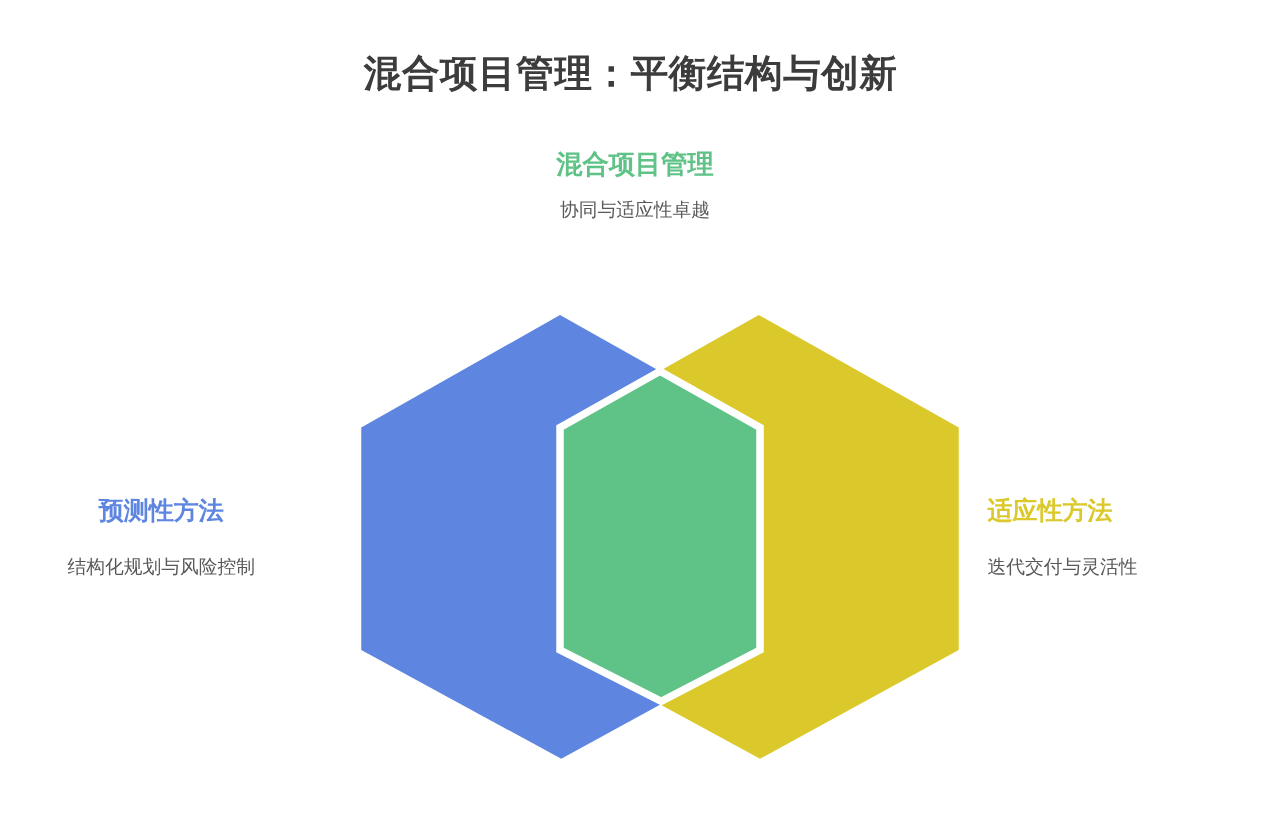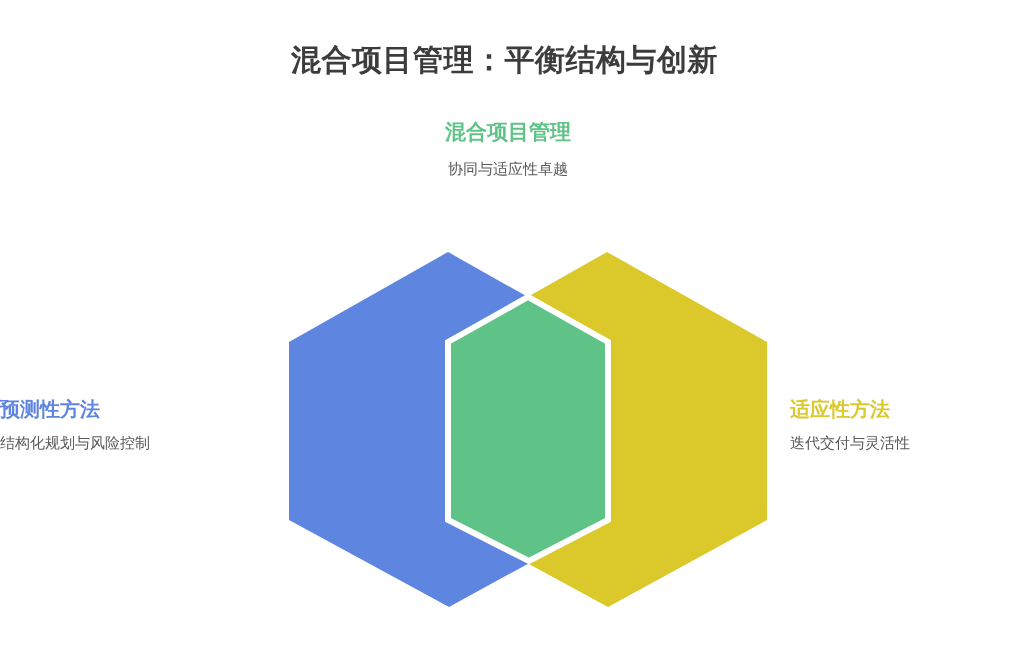--- a/index.html
+++ b/index.html
@@ -53,40 +53,40 @@
     font-size: 20px;
     font-weight: bold;
     line-height: 1.35;
     white-space: nowrap;
   }
   .label-sub {
     font-size: 15px;
     font-weight: normal;
     color: #585858;
     line-height: 1.5;
-    margin-top: 9px;
+    margin-top: 20px;
     white-space: nowrap;
   }
 
   
   #label-center {
     left: 0;
     top: 118px;
     width: 1016px;
     text-align: center;
   }
   #label-center .label-title { color: #5FC286; font-size: 21px; }
   #label-center .label-sub   { color: #5a5a5a; font-size: 15px; margin-top: 12px; text-align: center; }
 
   
   #label-left {
     left: 0;
     top: 396px;
     width: 268px;
-    text-align: left;
+    text-align: center;
     padding-right: 10px;
     box-sizing: border-box;
   }
   #label-left .label-title { color: #5E86E0; }
 
   
   #label-right {
     left: 790px;
     top: 396px;
     width: 240px;

